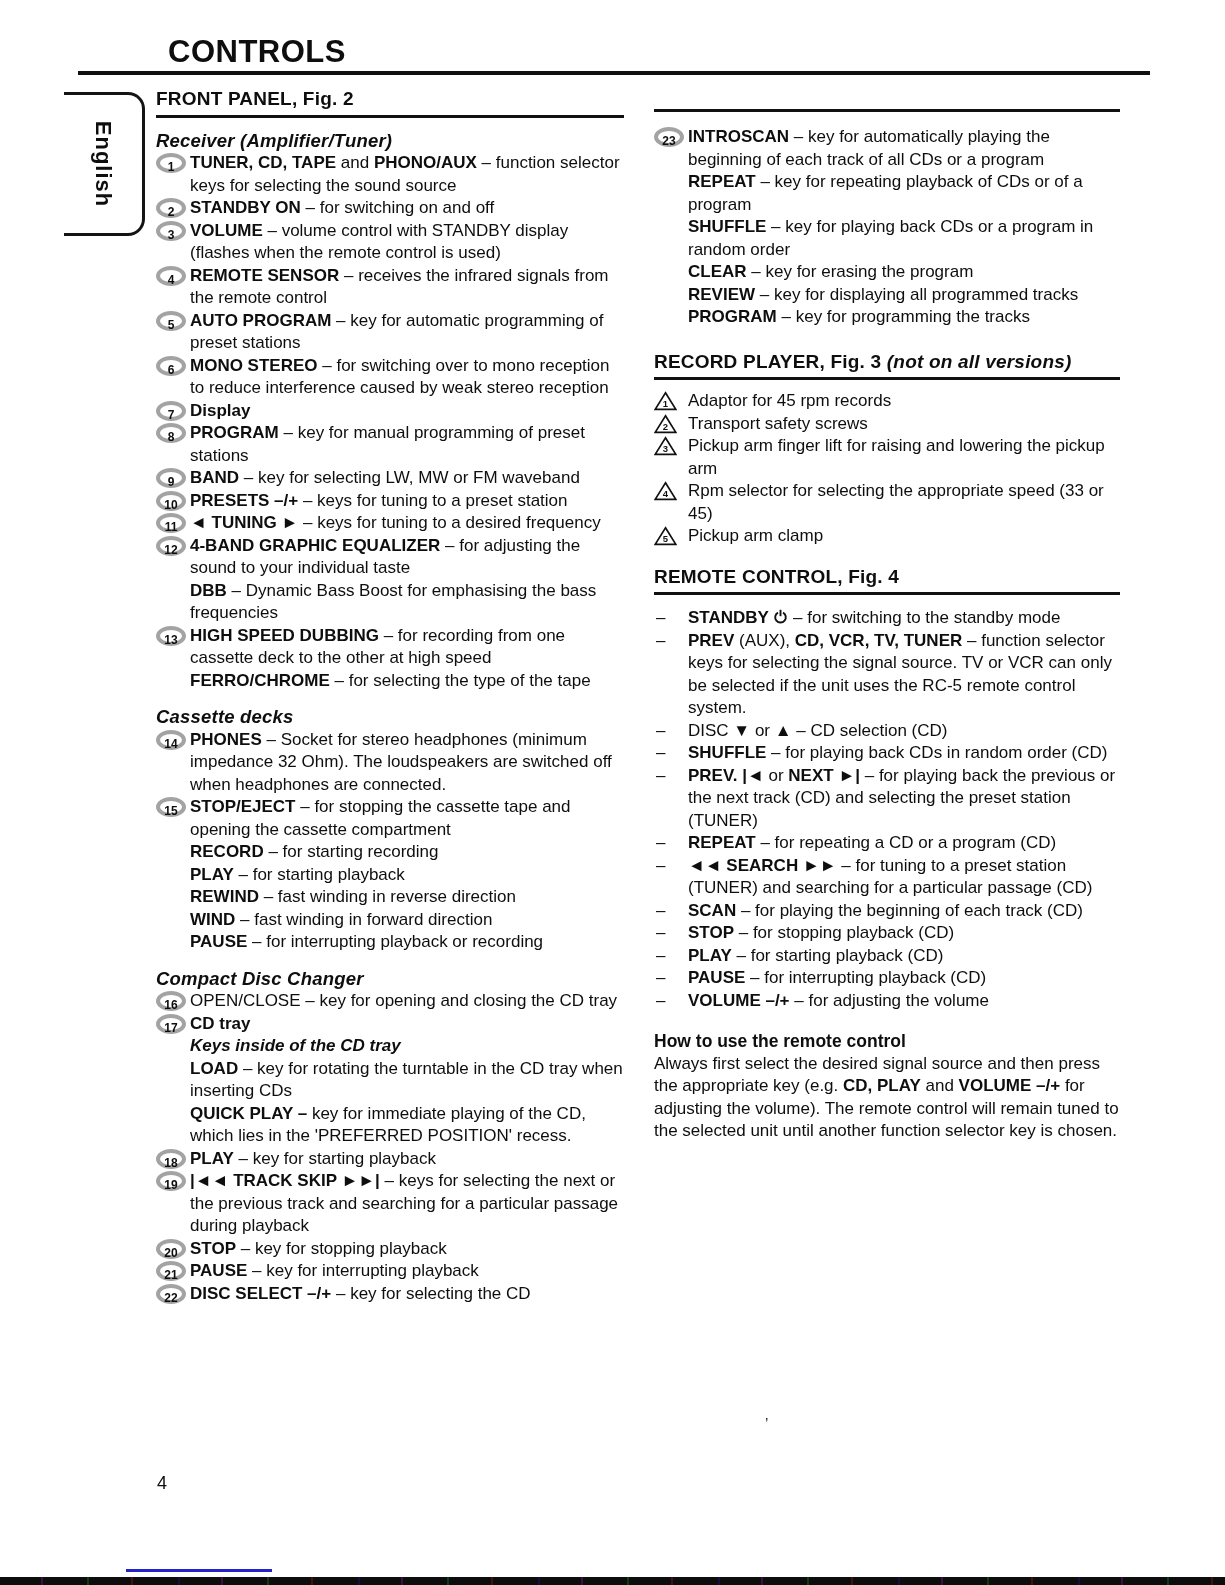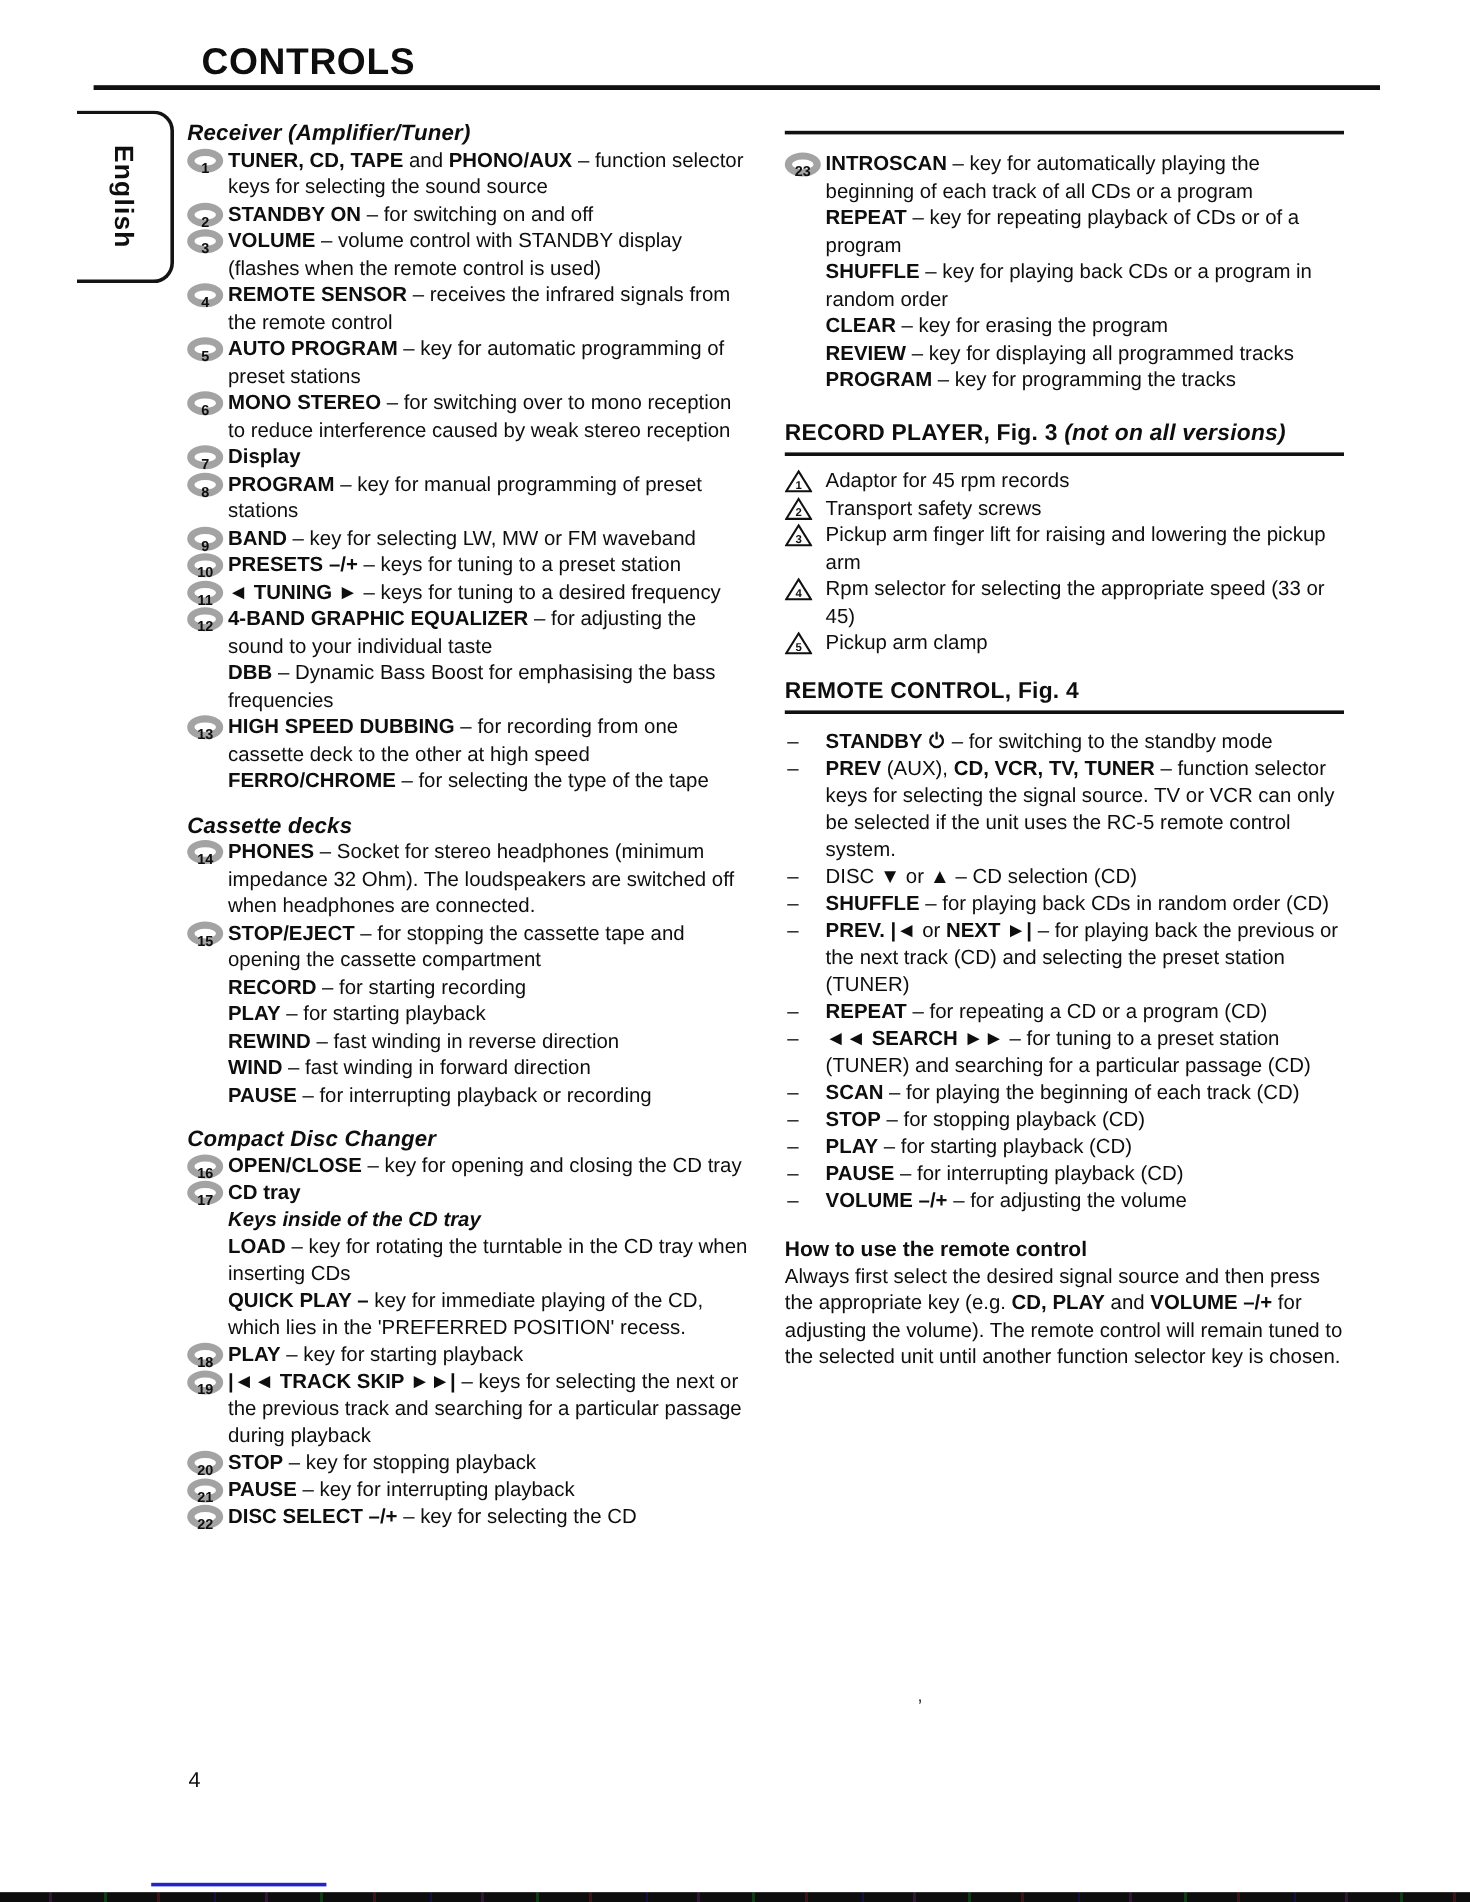--- a/index.html
+++ b/index.html
@@ -30,21 +30,21 @@
     font-size:19px;font-weight:bold;letter-spacing:.2px;
     border-bottom:3px solid #111;padding-bottom:4px;
   }
   .col-rule{height:3px;background:#111;}
   .subheading{font-size:18.5px;font-weight:bold;font-style:italic;letter-spacing:.2px;}
   .bold-heading{font-size:17.5px;font-weight:bold;}
   .item{position:relative;padding-left:34px;}
   .item .marker{position:absolute;left:0;top:1px;}
   .item .marker.dash{top:0;left:2px;font-weight:normal;}
   .circle-num{
-    display:inline-block;width:30px;height:20px;border:6px solid #a3a3a3;border-radius:50%;
+    display:inline-block;width:30px;height:20px;border:4px solid #a3a3a3;border-radius:50%;
     font-size:12px;font-weight:bold;text-align:center;line-height:20px;box-sizing:border-box;
   }
   .pwr svg{vertical-align:-2px;}
   .page-number{position:absolute;left:157px;top:1473px;font-size:18px;}
   .stray{position:absolute;left:765px;top:1414px;font-size:15px;color:#222;}
   .blue-line{position:absolute;left:126px;top:1569px;width:146px;height:3px;}
   .bottom-strip{
     position:absolute;left:0;top:1577px;width:1225px;height:8px;background:#0d0d0d;
     background-image:repeating-linear-gradient(90deg,
       #0d0d0d 0 41px,#3a1040 41px 43px,#0d0d0d 43px 87px,#103a18 87px 89px,
@@ -56,20 +56,21 @@
 
 <div class="page">
   <h1 class="page-title">CONTROLS</h1>
   <div class="title-rule"></div>
 
   <div class="lang-tab">
     <span class="lang-text">English</span>
   </div>
 
   <div class="column left">
+      <div class="rule-heading"><span style="font-weight: bold;">FRONT PANEL, Fig. 2</span></div>
       <div style="height: 12px;"></div>
       <div class="subheading">Receiver (Amplifier/Tuner)</div>
       <div class="item"><span class="marker"><span class="circle-num">1</span></span><span><span style="font-weight: bold;">TUNER, CD, TAPE</span><span> and </span><span style="font-weight: bold;">PHONO/AUX</span><span> – function selector keys for selecting the sound source</span></span></div>
       <div class="item"><span class="marker"><span class="circle-num">2</span></span><span><span style="font-weight: bold;">STANDBY ON</span><span> – for switching on and off</span></span></div>
       <div class="item"><span class="marker"><span class="circle-num">3</span></span><span><span style="font-weight: bold;">VOLUME</span><span> – volume control with STANDBY display (flashes when the remote control is used)</span></span></div>
       <div class="item"><span class="marker"><span class="circle-num">4</span></span><span><span style="font-weight: bold;">REMOTE SENSOR</span><span> – receives the infrared signals from the remote control</span></span></div>
       <div class="item"><span class="marker"><span class="circle-num">5</span></span><span><span style="font-weight: bold;">AUTO PROGRAM</span><span> – key for automatic programming of preset stations</span></span></div>
       <div class="item"><span class="marker"><span class="circle-num">6</span></span><span><span style="font-weight: bold;">MONO STEREO</span><span> – for switching over to mono reception to reduce interference caused by weak stereo reception</span></span></div>
       <div class="item"><span class="marker"><span class="circle-num">7</span></span><span><span style="font-weight: bold;">Display</span></span></div>
       <div class="item"><span class="marker"><span class="circle-num">8</span></span><span><span style="font-weight: bold;">PROGRAM</span><span> – key for manual programming of preset stations</span></span></div>
@@ -77,21 +78,21 @@
       <div class="item"><span class="marker"><span class="circle-num">10</span></span><span><span style="font-weight: bold;">PRESETS –/+</span><span> – keys for tuning to a preset station</span></span></div>
       <div class="item"><span class="marker"><span class="circle-num">11</span></span><span><span style="font-weight: bold;">◄ TUNING ►</span><span> – keys for tuning to a desired frequency</span></span></div>
       <div class="item"><span class="marker"><span class="circle-num">12</span></span><span><span style="font-weight: bold;">4-BAND GRAPHIC EQUALIZER</span><span> – for adjusting the sound to your individual taste</span><br><span style="font-weight: bold;">DBB</span><span> – Dynamic Bass Boost for emphasising the bass frequencies</span></span></div>
       <div class="item"><span class="marker"><span class="circle-num">13</span></span><span><span style="font-weight: bold;">HIGH SPEED DUBBING</span><span> – for recording from one cassette deck to the other at high speed</span><br><span style="font-weight: bold;">FERRO/CHROME</span><span> – for selecting the type of the tape</span></span></div>
       <div style="height: 14px;"></div>
       <div class="subheading">Cassette decks</div>
       <div class="item"><span class="marker"><span class="circle-num">14</span></span><span><span style="font-weight: bold;">PHONES</span><span> – Socket for stereo headphones (minimum impedance 32 Ohm). The loudspeakers are switched off when headphones are connected.</span></span></div>
       <div class="item"><span class="marker"><span class="circle-num">15</span></span><span><span style="font-weight: bold;">STOP/EJECT</span><span> – for stopping the cassette tape and opening the cassette compartment</span><br><span style="font-weight: bold;">RECORD</span><span> – for starting recording</span><br><span style="font-weight: bold;">PLAY</span><span> – for starting playback</span><br><span style="font-weight: bold;">REWIND</span><span> – fast winding in reverse direction</span><br><span style="font-weight: bold;">WIND</span><span> – fast winding in forward direction</span><br><span style="font-weight: bold;">PAUSE</span><span> – for interrupting playback or recording</span></span></div>
       <div style="height: 14px;"></div>
       <div class="subheading">Compact Disc Changer</div>
-      <div class="item"><span class="marker"><span class="circle-num">16</span></span><span><span style="font-weight: bold;">OPEN/CLOSE</span><span> – key for opening and closing the CD tray</span></span></div>
+      <div class="item"><span class="marker"><span class="circle-num">16</span></span><span><span style="font-weight: normal;">OPEN/CLOSE</span><span> – key for opening and closing the CD tray</span></span></div>
       <div class="item"><span class="marker"><span class="circle-num">17</span></span><span><span style="font-weight: bold;">CD tray</span><br><span style="font-weight: bold; font-style: italic;">Keys inside of the CD tray</span><br><span style="font-weight: bold;">LOAD</span><span> – key for rotating the turntable in the CD tray when inserting CDs</span><br><span style="font-weight: bold;">QUICK PLAY –</span><span> key for immediate playing of the CD, which lies in the 'PREFERRED POSITION' recess.</span></span></div>
       <div class="item"><span class="marker"><span class="circle-num">18</span></span><span><span style="font-weight: bold;">PLAY</span><span> – key for starting playback</span></span></div>
       <div class="item"><span class="marker"><span class="circle-num">19</span></span><span><span style="font-weight: bold;">|◄◄ TRACK SKIP ►►|</span><span> – keys for selecting the next or the previous track and searching for a particular passage during playback</span></span></div>
       <div class="item"><span class="marker"><span class="circle-num">20</span></span><span><span style="font-weight: bold;">STOP</span><span> – key for stopping playback</span></span></div>
       <div class="item"><span class="marker"><span class="circle-num">21</span></span><span><span style="font-weight: bold;">PAUSE</span><span> – key for interrupting playback</span></span></div>
       <div class="item"><span class="marker"><span class="circle-num">22</span></span><span><span style="font-weight: bold;">DISC SELECT –/+</span><span> – key for selecting the CD</span></span></div>
     </div>
   <div class="column right">
       <div class="col-rule"></div>
       <div style="height: 14px;"></div>

